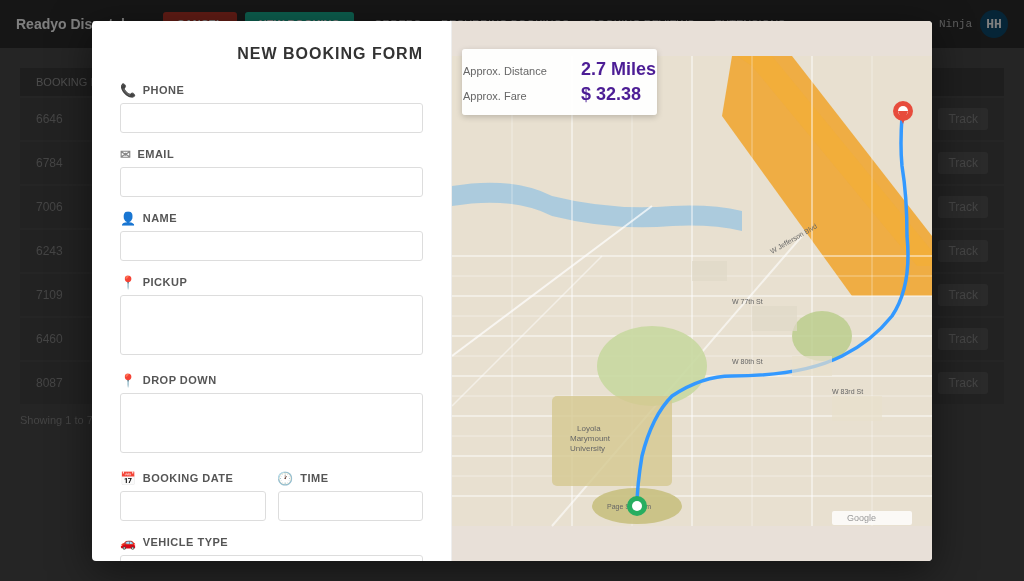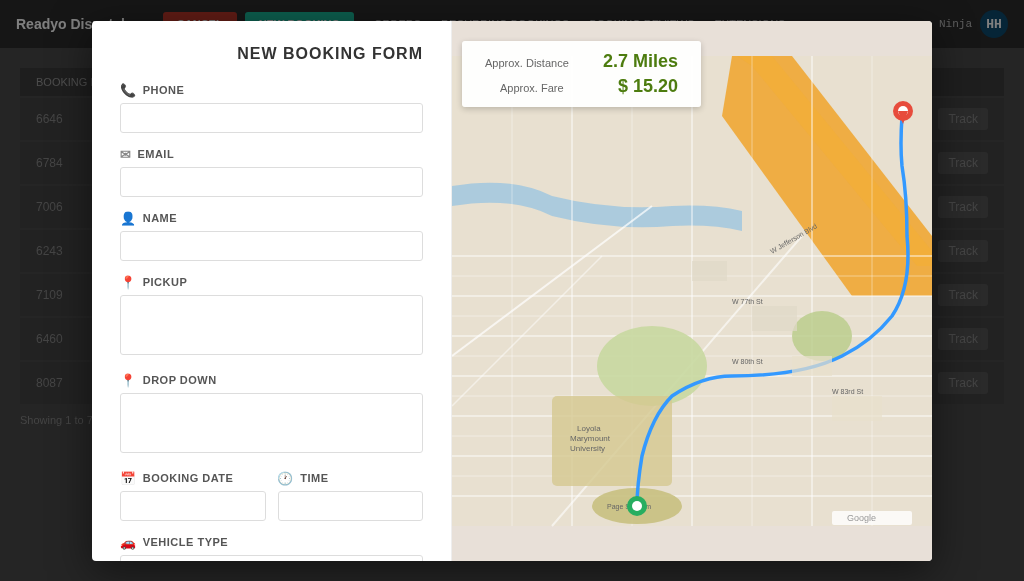--- a/index.html
+++ b/index.html
@@ -246,44 +246,44 @@
 
     
     .map-panel {
       flex: 1;
       position: relative;
       background: #e8e0d8;
       overflow: hidden;
     }
     .map-info-box {
       position: absolute;
-      top: 20px;
+      top: 28px;
       left: 10px;
       background: rgba(255,255,255,0.95);
-      padding: 10px 23px;
+      padding: 10px 1px;
       border-radius: 3px;
       z-index: 10;
       box-shadow: 0 2px 6px rgba(0,0,0,0.2);
     }
     .map-info-row {
       display: flex;
       align-items: baseline;
       gap: 8px;
       margin-bottom: 4px;
     }
-    .map-info-row:last-child { margin-bottom: 0; justify-content: flex-end; }
+    .map-info-row:last-child { margin-bottom: 0; }
     .map-info-label {
       font-size: 11px;
       color: #666;
       min-width: 110px;
     }
     .map-info-value {
       font-size: 18px;
       font-weight: 700;
-      color: #4d7c0f;
+      color: #4c1d95;
     }
     .map-info-value.fare {
       font-size: 18px;
     }
 
     
     .map-svg {
       width: 100%;
       height: 100%;
     }
@@ -450,21 +450,21 @@
 
     <div class="map-panel">
       
       <div class="map-info-box">
         <div class="map-info-row">
           <span class="map-info-label">Approx. Distance</span>
           <span class="map-info-value">2.7 Miles</span>
         </div>
         <div class="map-info-row">
           <span class="map-info-label">Approx. Fare</span>
-          <span class="map-info-value fare">$ 15.20</span>
+          <span class="map-info-value fare">$ 32.38</span>
         </div>
       </div>
 
       
       <svg class="map-svg" viewBox="0 0 480 470" xmlns="http://www.w3.org/2000/svg">
 
         <rect width="480" height="470" fill="#e8e0d0"></rect>
 
         <path d="M 280,0 L 340,0 L 480,180 L 480,240 L 400,240 L 270,60 Z" fill="#f0a020" opacity="0.8"></path>
         <path d="M 285,0 L 320,0 L 480,195 L 480,210 L 465,210 L 300,10 Z" fill="#f5b030" opacity="0.5"></path>

